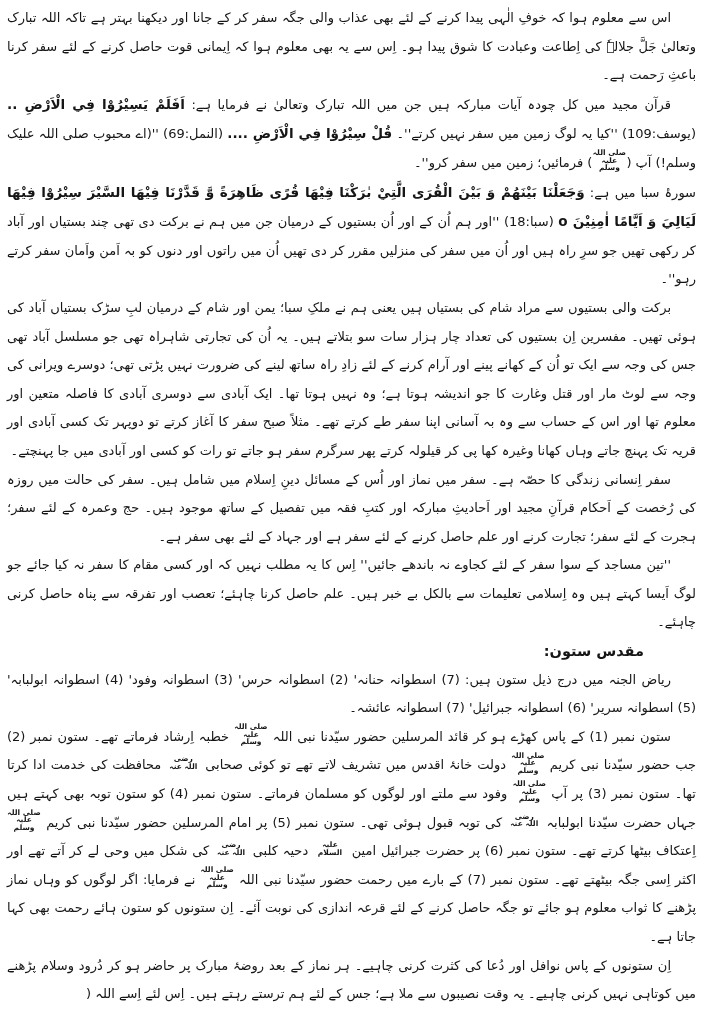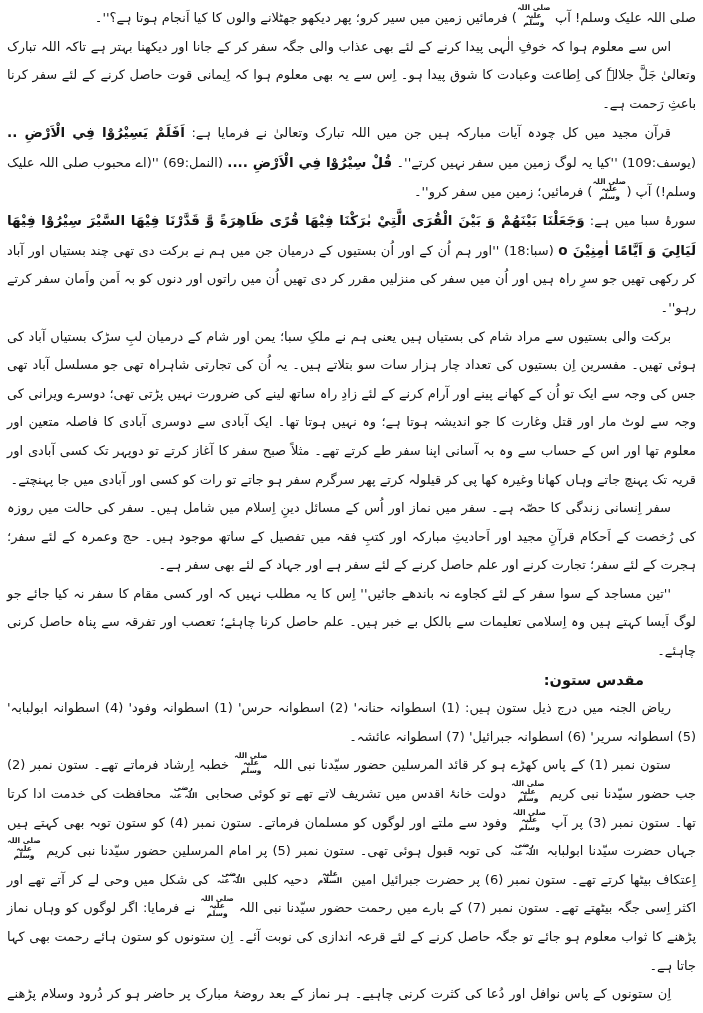--- a/index.html
+++ b/index.html
@@ -20,25 +20,24 @@
   h2.heading{
     margin:0 52px 0 0;font-size:14.5px;font-weight:bold;
     line-height:28.6px;text-align:right;
   }
 </style>
 </head>
 <body>
 
 <div class="page">
   <div id="doc">
-      <p class="para"><span class="plain">صلی اللہ علیک وسلم! آپ </span><span class="small">صلی اللہ علیہ وسلم</span><span class="plain">) فرمائیں زمین میں سیر کرو؛ پھر دیکھو جھٹلانے والوں کا کیا اَنجام ہوتا ہے؟''۔</span></p>
       <p class="para indent"><span class="plain">اس سے معلوم ہوا کہ خوفِ الٰہی پیدا کرنے کے لئے بھی عذاب والی جگہ سفر کر کے جانا اور دیکھنا بہتر ہے تاکہ اللہ تبارک وتعالیٰ جَلَّ جلالہٗ کی اِطاعت وعبادت کا شوق پیدا ہو۔ اِس سے یہ بھی معلوم ہوا کہ اِیمانی قوت حاصل کرنے کے لئے سفر کرنا باعثِ رَحمت ہے۔</span></p>
       <p class="para indent"><span class="plain">قرآن مجید میں کل چودہ آیات مبارکہ ہیں جن میں اللہ تبارک وتعالیٰ نے فرمایا ہے: </span><span class="quran">اَفَلَمْ يَسِيْرُوْا فِي الْاَرْضِ ..</span><span class="plain"> (یوسف:109) ''کیا یہ لوگ زمین میں سفر نہیں کرتے''۔ </span><span class="quran">قُلْ سِيْرُوْا فِي الْاَرْضِ ....</span><span class="plain"> (النمل:69) ''(اے محبوب صلی اللہ علیک وسلم!) آپ (</span><span class="small">صلی اللہ علیہ وسلم</span><span class="plain">) فرمائیں؛ زمین میں سفر کرو''۔</span></p>
       <p class="para"><span class="plain">سورۂ سبا میں ہے: </span><span class="quran">وَجَعَلْنَا بَيْنَهُمْ وَ بَيْنَ الْقُرَى الَّتِيْ بٰرَكْنَا فِيْهَا قُرًى ظَاهِرَةً وَّ قَدَّرْنَا فِيْهَا السَّيْرَ سِيْرُوْا فِيْهَا لَيَالِيَ وَ اَيَّامًا اٰمِنِيْنَ o</span><span class="plain"> (سبا:18) ''اور ہم اُن کے اور اُن بستیوں کے درمیان جن میں ہم نے برکت دی تھی چند بستیاں اور آباد کر رکھی تھیں جو سرِ راہ ہیں اور اُن میں سفر کی منزلیں مقرر کر دی تھیں اُن میں راتوں اور دنوں کو بہ اَمن واَمان سفر کرتے رہو''۔</span></p>
       <p class="para indent"><span class="plain">برکت والی بستیوں سے مراد شام کی بستیاں ہیں یعنی ہم نے ملکِ سبا؛ یمن اور شام کے درمیان لبِ سڑک بستیاں آباد کی ہوئی تھیں۔ مفسرین اِن بستیوں کی تعداد چار ہزار سات سو بتلاتے ہیں۔ یہ اُن کی تجارتی شاہراہ تھی جو مسلسل آباد تھی جس کی وجہ سے ایک تو اُن کے کھانے پینے اور آرام کرنے کے لئے زادِ راہ ساتھ لینے کی ضرورت نہیں پڑتی تھی؛ دوسرے ویرانی کی وجہ سے لوٹ مار اور قتل وغارت کا جو اندیشہ ہوتا ہے؛ وہ نہیں ہوتا تھا۔ ایک آبادی سے دوسری آبادی کا فاصلہ متعین اور معلوم تھا اور اس کے حساب سے وہ بہ آسانی اپنا سفر طے کرتے تھے۔ مثلاً صبح سفر کا آغاز کرتے تو دوپہر تک کسی آبادی اور قریہ تک پہنچ جاتے وہاں کھانا وغیرہ کھا پی کر قیلولہ کرتے پھر سرگرم سفر ہو جاتے تو رات کو کسی اور آبادی میں جا پہنچتے۔</span></p>
       <p class="para indent"><span class="plain">سفر اِنسانی زندگی کا حصّہ ہے۔ سفر میں نماز اور اُس کے مسائل دینِ اِسلام میں شامل ہیں۔ سفر کی حالت میں روزہ کی رُخصت کے اَحکام قرآنِ مجید اور اَحادیثِ مبارکہ اور کتبِ فقہ میں تفصیل کے ساتھ موجود ہیں۔ حج وعمرہ کے لئے سفر؛ ہجرت کے لئے سفر؛ تجارت کرنے اور علم حاصل کرنے کے لئے سفر ہے اور جہاد کے لئے بھی سفر ہے۔</span></p>
       <p class="para indent"><span class="plain">''تین مساجد کے سوا سفر کے لئے کجاوے نہ باندھے جائیں'' اِس کا یہ مطلب نہیں کہ اور کسی مقام کا سفر نہ کیا جائے جو لوگ اَیسا کہتے ہیں وہ اِسلامی تعلیمات سے بالکل بے خبر ہیں۔ علم حاصل کرنا چاہئے؛ تعصب اور تفرقہ سے پناہ حاصل کرنی چاہئے۔</span></p>
       <h2 class="heading">مقدس ستون:</h2>
-      <p class="para indent"><span class="plain">ریاض الجنہ میں درج ذیل ستون ہیں: (1) اسطوانہ حنانہ' (2) اسطوانہ حرس' (1) اسطوانہ وفود' (4) اسطوانہ ابولبابہ' (5) اسطوانہ سریر' (6) اسطوانہ جبرائیل' (7) اسطوانہ عائشہ۔</span></p>
+      <p class="para indent"><span class="plain">ریاض الجنہ میں درج ذیل ستون ہیں: (7) اسطوانہ حنانہ' (2) اسطوانہ حرس' (3) اسطوانہ وفود' (4) اسطوانہ ابولبابہ' (5) اسطوانہ سریر' (6) اسطوانہ جبرائیل' (7) اسطوانہ عائشہ۔</span></p>
       <p class="para indent"><span class="plain">ستون نمبر (1) کے پاس کھڑے ہو کر قائد المرسلین حضور سیّدنا نبی اللہ </span><span class="small">صلی اللہ علیہ وسلم</span><span class="plain"> خطبہ اِرشاد فرماتے تھے۔ ستون نمبر (2) جب حضور سیّدنا نبی کریم </span><span class="small">صلی اللہ علیہ وسلم</span><span class="plain"> دولت خانۂ اقدس میں تشریف لاتے تھے تو کوئی صحابی </span><span class="small">رضی اللہ عنہ</span><span class="plain"> محافظت کی خدمت ادا کرتا تھا۔ ستون نمبر (3) پر آپ </span><span class="small">صلی اللہ علیہ وسلم</span><span class="plain"> وفود سے ملتے اور لوگوں کو مسلمان فرماتے۔ ستون نمبر (4) کو ستون توبہ بھی کہتے ہیں جہاں حضرت سیّدنا ابولبابہ </span><span class="small">رضی اللہ عنہ</span><span class="plain"> کی توبہ قبول ہوئی تھی۔ ستون نمبر (5) پر امام المرسلین حضور سیّدنا نبی کریم </span><span class="small">صلی اللہ علیہ وسلم</span><span class="plain"> اِعتکاف بیٹھا کرتے تھے۔ ستون نمبر (6) پر حضرت جبرائیل امین </span><span class="small">علیہ السلام</span><span class="plain"> دحیہ کلبی </span><span class="small">رضی اللہ عنہ</span><span class="plain"> کی شکل میں وحی لے کر آتے تھے اور اکثر اِسی جگہ بیٹھتے تھے۔ ستون نمبر (7) کے بارے میں رحمت حضور سیّدنا نبی اللہ </span><span class="small">صلی اللہ علیہ وسلم</span><span class="plain"> نے فرمایا: اگر لوگوں کو وہاں نماز پڑھنے کا ثواب معلوم ہو جائے تو جگہ حاصل کرنے کے لئے قرعہ اندازی کی نوبت آئے۔ اِن ستونوں کو ستون ہائے رحمت بھی کہا جاتا ہے۔</span></p>
       <p class="para indent"><span class="plain">اِن ستونوں کے پاس نوافل اور دُعا کی کثرت کرنی چاہیے۔ ہر نماز کے بعد روضۂ مبارک پر حاضر ہو کر دُرود وسلام پڑھنے میں کوتاہی نہیں کرنی چاہیے۔ یہ وقت نصیبوں سے ملا ہے؛ جس کے لئے ہم ترستے رہتے ہیں۔ اِس لئے اِسے اللہ (</span></p>
     </div>
 </div>
 
 </body></html>

